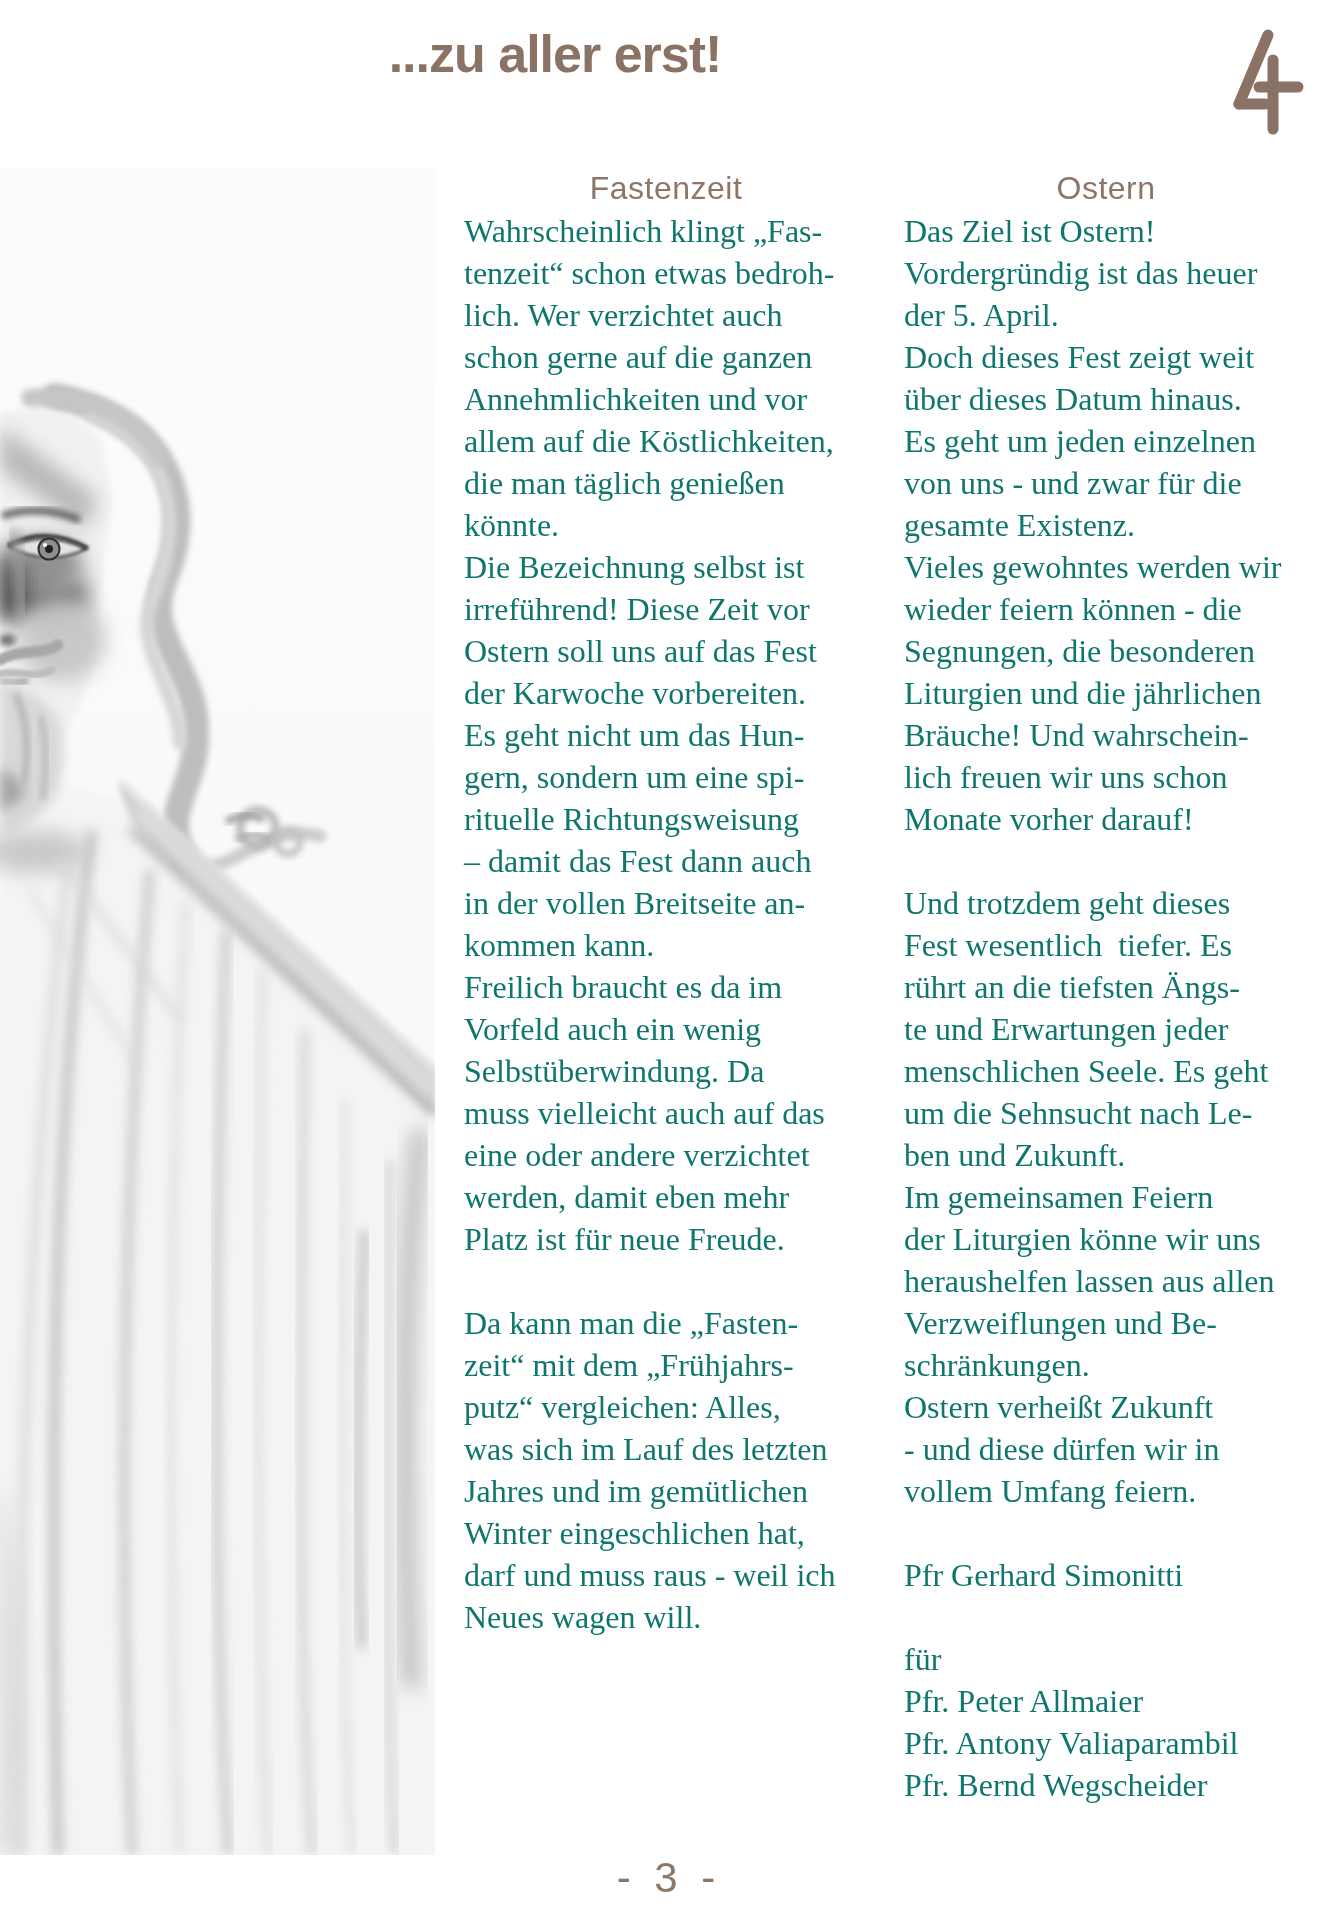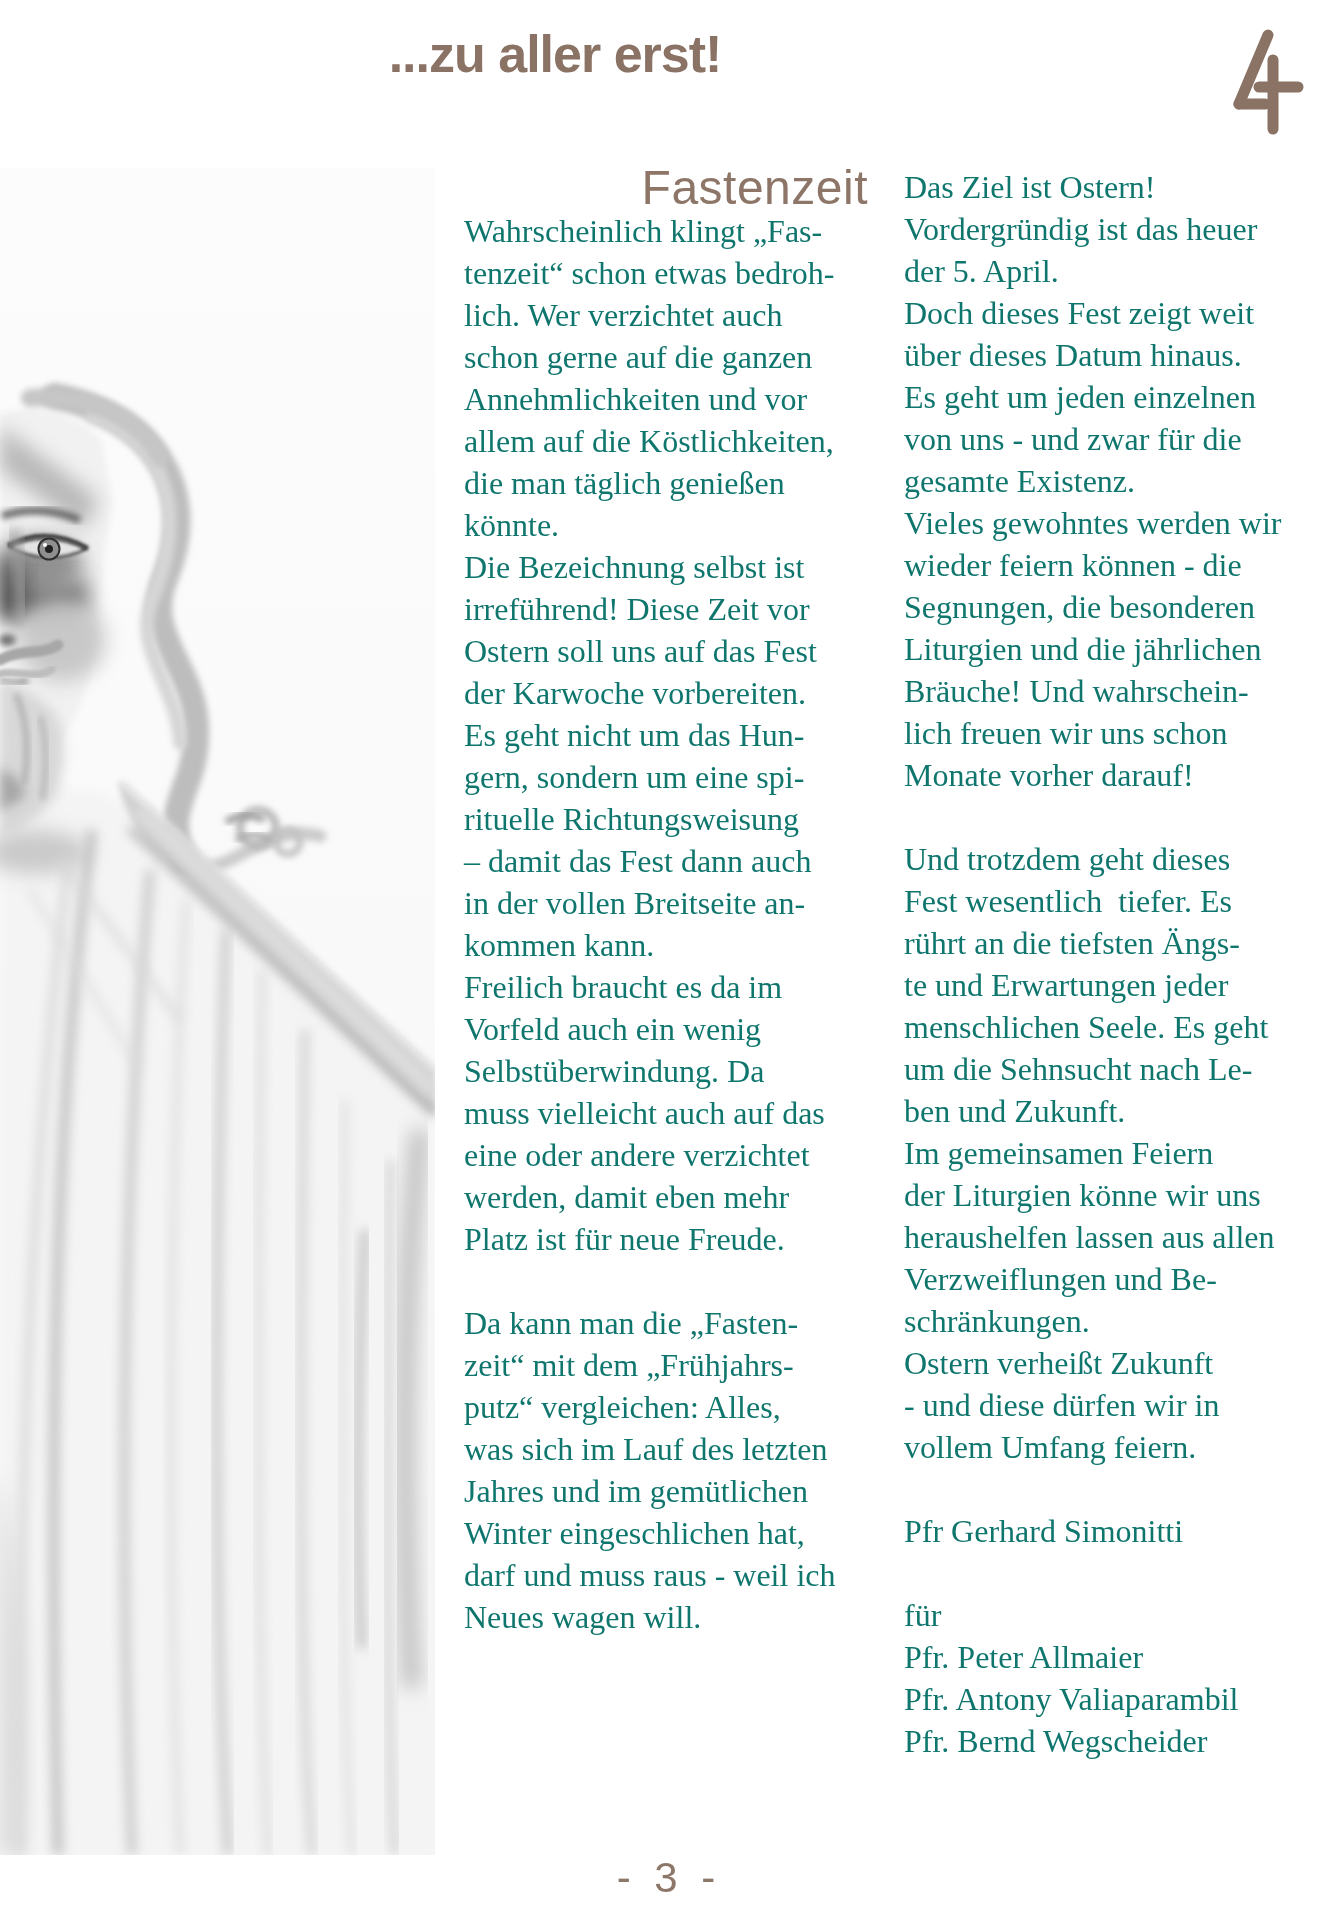--- a/index.html
+++ b/index.html
@@ -34,23 +34,23 @@
   .col {
     position: absolute;
     top: 166px;
   }
   .col-1 { left: 464px; width: 404px; }
   .col-2 { left: 904px; width: 404px; }
   .col h2 {
     margin: 0;
     font-family: "Liberation Sans", sans-serif;
     font-weight: 400;
-    font-size: 48px;
+    font-size: 32px;
     line-height: 44px;
-    text-align: right;
+    text-align: center;
     color: #8d7668;
     letter-spacing: 0.5px;
   }
   .col .body-text {
     white-space: pre-wrap;
     font-size: 32px;
     line-height: 42px;
     color: #0f766e;
   }
   .page-number {
@@ -201,20 +201,21 @@
 zeit“ mit dem „Frühjahrs-
 putz“ vergleichen: Alles,
 was sich im Lauf des letzten
 Jahres und im gemütlichen
 Winter eingeschlichen hat,
 darf und muss raus - weil ich
 Neues wagen will.</div>
 </div>
 
 <div class="col col-2">
+  <h2>Ostern</h2>
   <div class="body-text">Das Ziel ist Ostern!
 Vordergründig ist das heuer
 der 5. April.
 Doch dieses Fest zeigt weit
 über dieses Datum hinaus.
 Es geht um jeden einzelnen
 von uns - und zwar für die
 gesamte Existenz.
 Vieles gewohntes werden wir
 wieder feiern können - die

